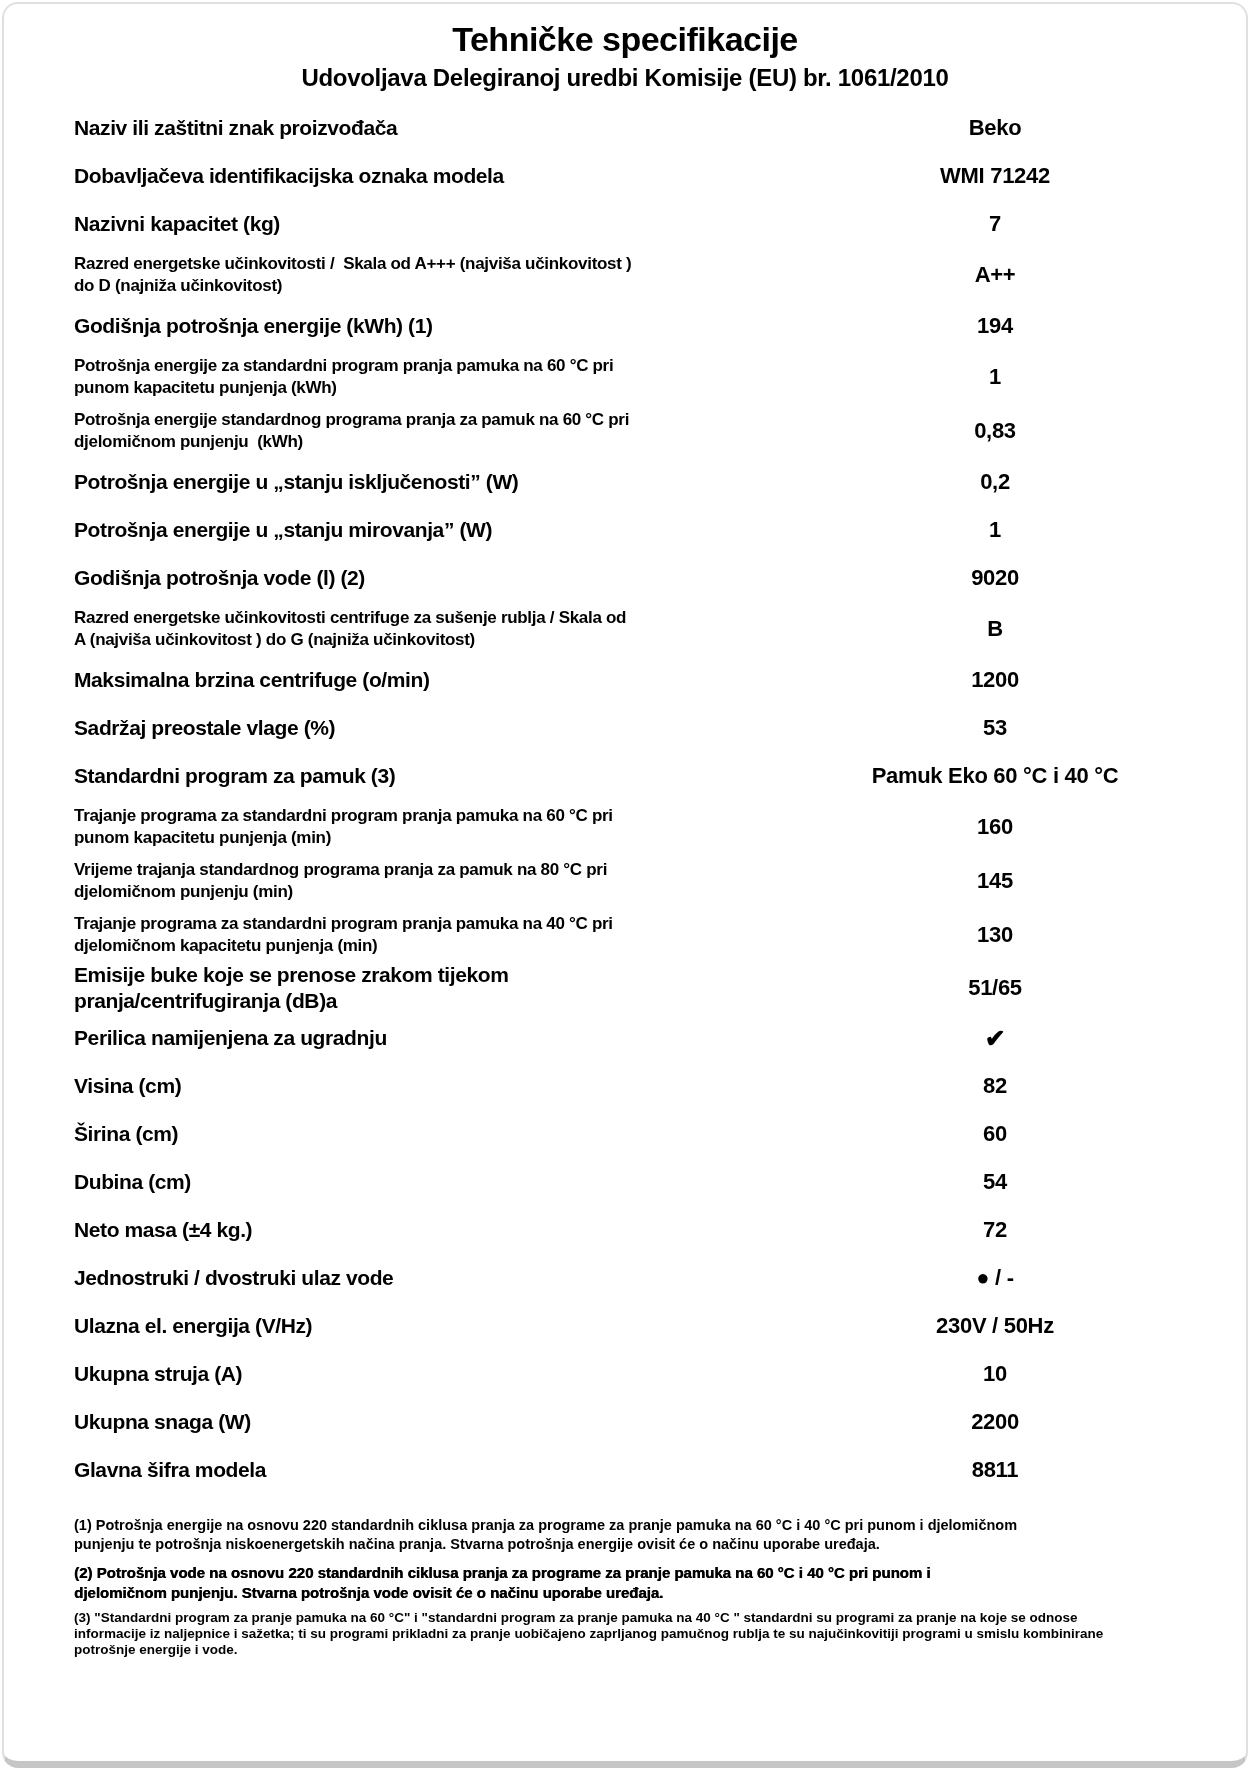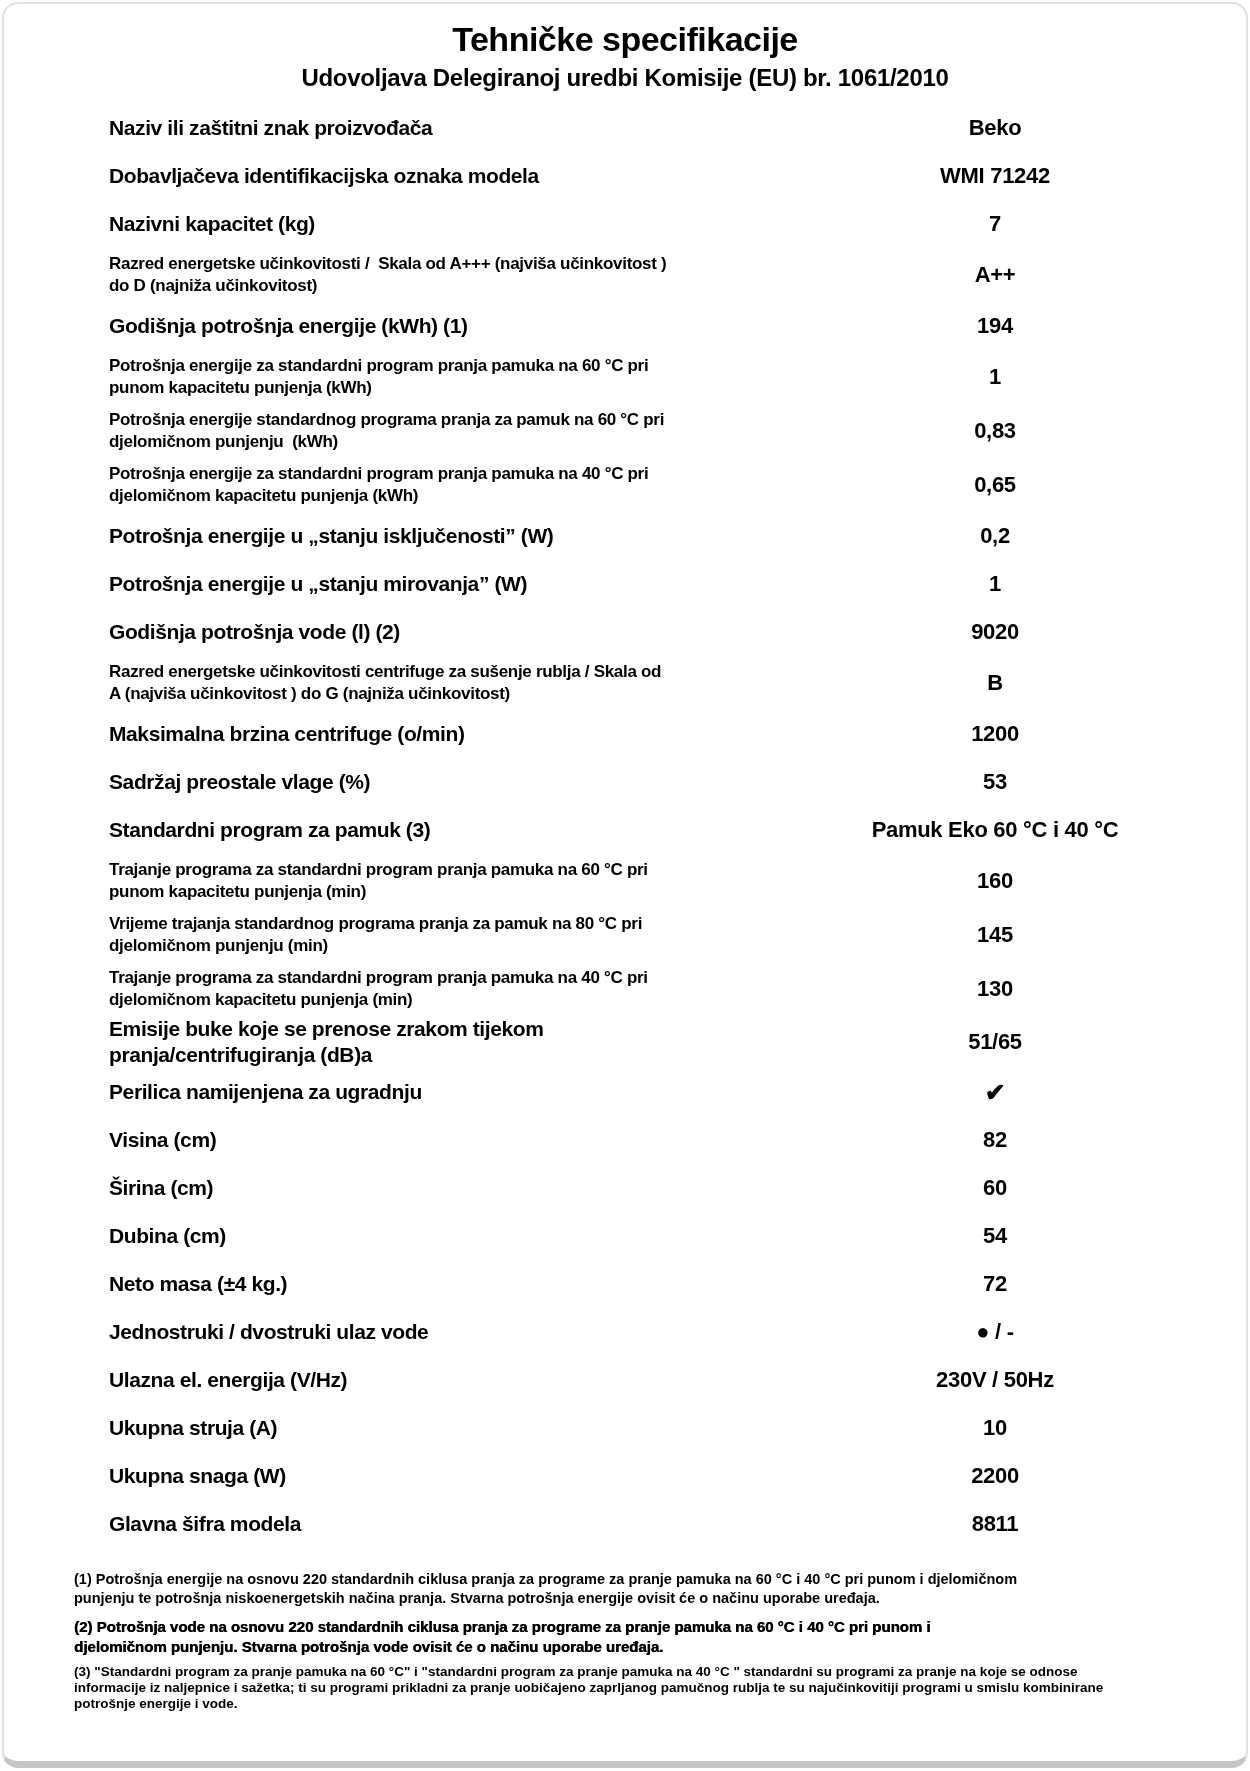--- a/index.html
+++ b/index.html
@@ -29,21 +29,21 @@
     line-height: 38px;
   }
   .subtitle {
     text-align: center;
     font-size: 24px;
     font-weight: bold;
     letter-spacing: -0.3px;
     margin-top: 6px;
     line-height: 28px;
   }
-  .rows { margin-top: 12px; padding-left: 35px; }
+  .rows { margin-top: 12px; }
   .row {
     display: flex;
     align-items: center;
     padding: 0 86px 0 70px;
   }
   .row .label {
     flex: 1 1 auto;
     font-weight: bold;
     white-space: pre-wrap;
   }
@@ -96,25 +96,20 @@
       <div class="row secondary" data-name="spec-row">
     <div class="label" data-name="spec-label">Potrošnja energije za standardni program pranja pamuka na 60 °C pri
 punom kapacitetu punjenja (kWh)</div>
     <div class="value" data-name="spec-value">1</div>
   </div>
       <div class="row secondary" data-name="spec-row">
     <div class="label" data-name="spec-label">Potrošnja energije standardnog programa pranja za pamuk na 60 °C pri
 djelomičnom punjenju  (kWh)</div>
     <div class="value" data-name="spec-value">0,83</div>
   </div>
-      <div class="row secondary" data-name="spec-row">
-    <div class="label" data-name="spec-label">Potrošnja energije za standardni program pranja pamuka na 40 °C pri
-djelomičnom kapacitetu punjenja (kWh)</div>
-    <div class="value" data-name="spec-value">0,65</div>
-  </div>
       <div class="row primary" data-name="spec-row">
     <div class="label" data-name="spec-label">Potrošnja energije u „stanju isključenosti” (W)</div>
     <div class="value" data-name="spec-value">0,2</div>
   </div>
       <div class="row primary" data-name="spec-row">
     <div class="label" data-name="spec-label">Potrošnja energije u „stanju mirovanja” (W)</div>
     <div class="value" data-name="spec-value">1</div>
   </div>
       <div class="row primary" data-name="spec-row">
     <div class="label" data-name="spec-label">Godišnja potrošnja vode (l) (2)</div>

